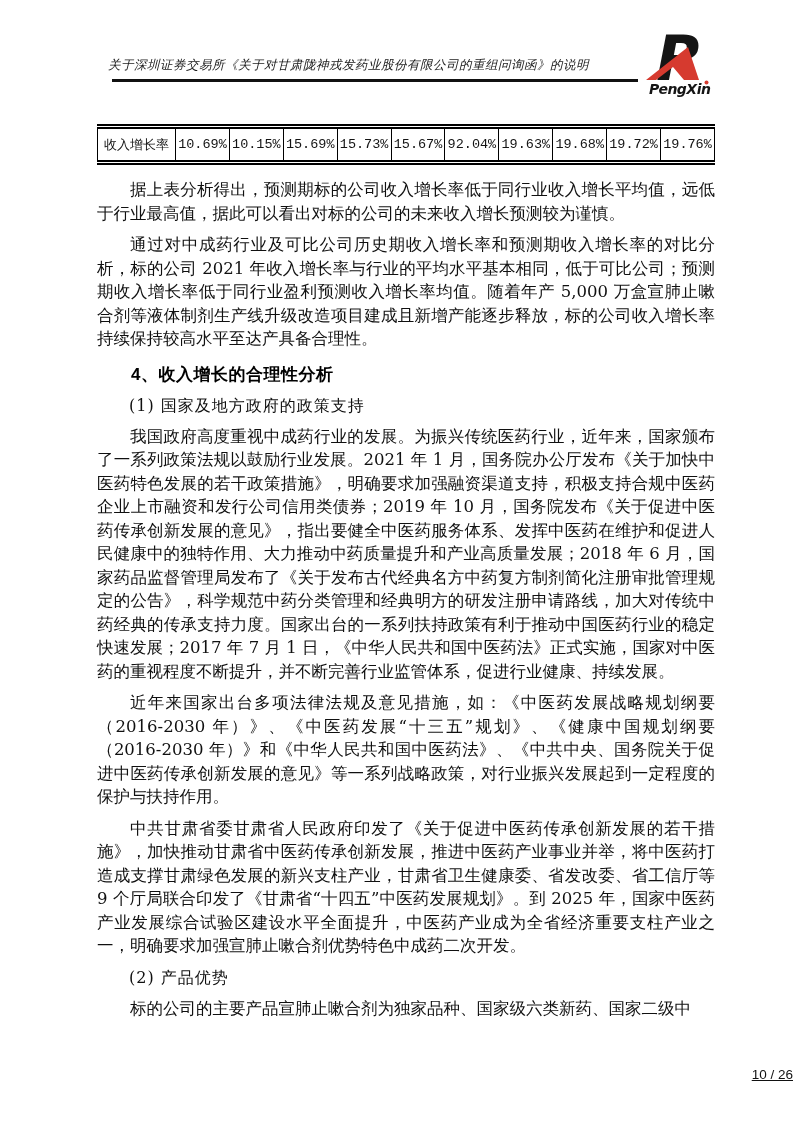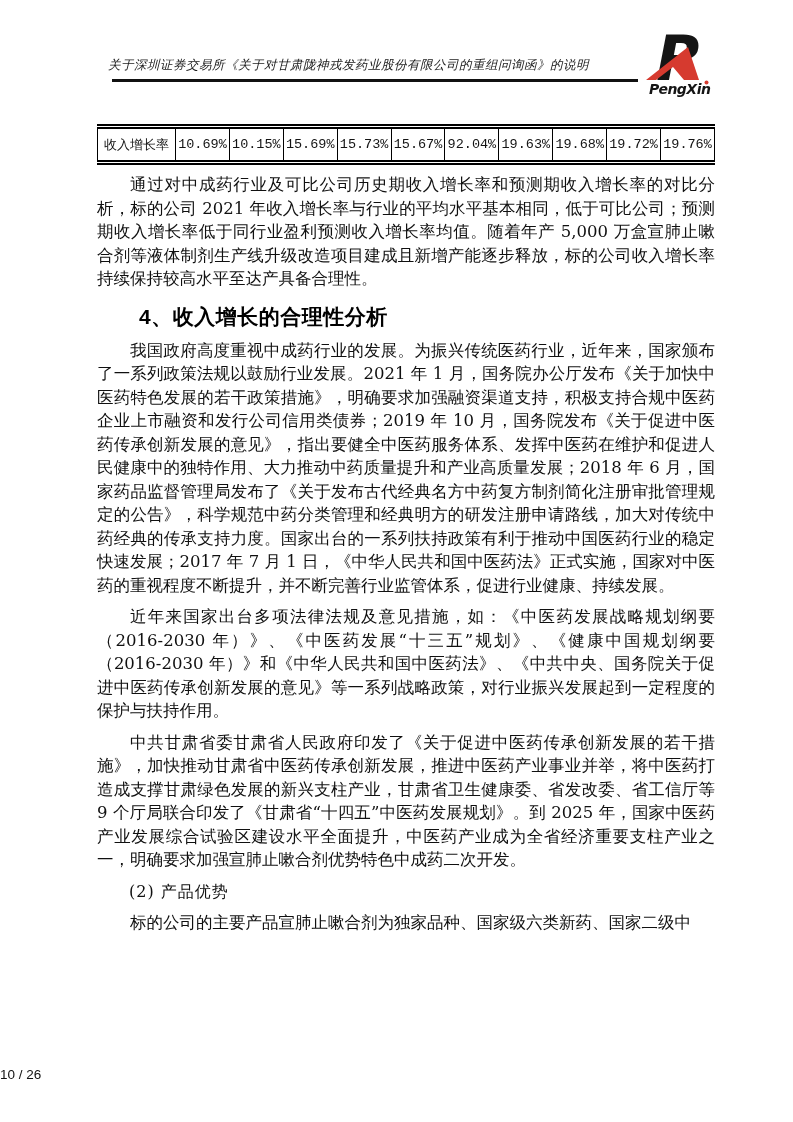--- a/index.html
+++ b/index.html
@@ -35,32 +35,32 @@
   td.rowlabel{font-size:13px;line-height:14px;padding:1px 13px;}
   td.val{font-family:Liberation Mono, monospace;font-size:13.5px;}
 
   
   .para{
     font-size:16.5px;line-height:23.5px;text-align:justify;text-justify:inter-ideograph;
     text-indent:2em;margin:8px 0 0 0;color:#101010;
   }
   .para.first{margin-top:13px;}
   .heading{
-    font-size:21px;font-weight:bold;text-indent:2em;margin:12px 0 0 0;
+    font-size:17px;font-weight:bold;text-indent:2em;margin:12px 0 0 0;
     font-family:"Liberation Sans","DejaVu Sans",sans-serif;color:#000;
     letter-spacing:0.5px;
   }
   .subheading{
     font-size:16px;text-indent:2em;margin:10px 0 0 0;letter-spacing:1px;color:#101010;
   }
 
   
   .footer{
-    position:absolute;left:0;right:0;bottom:40px;text-align:left;
-    font-family:"Liberation Sans","DejaVu Sans",sans-serif;font-size:13.5px;color:#111;
+    position:absolute;left:0;right:0;bottom:40px;text-align:right;
+    font-family:"Liberation Sans","DejaVu Sans",sans-serif;font-size:13.5px;color:#111;text-decoration:underline;
   }
 </style>
 </head>
 <body>
 
 <div class="page">
 
   <div class="header-title">关于深圳证券交易所《关于对甘肃陇神戎发药业股份有限公司的重组问询函》的说明</div>
   <div class="header-rule"></div>
 
@@ -97,23 +97,25 @@
         <td class="val">15.67%</td>
         <td class="val">92.04%</td>
         <td class="val">19.63%</td>
         <td class="val">19.68%</td>
         <td class="val">19.72%</td>
         <td class="val">19.76%</td>
       </tr>
     </tbody>
       </table>
 
+    <p class="para first">据上表分析得出，预测期标的公司收入增长率低于同行业收入增长平均值，远低于行业最高值，据此可以看出对标的公司的未来收入增长预测较为谨慎。</p>
     <p class="para">通过对中成药行业及可比公司历史期收入增长率和预测期收入增长率的对比分析，标的公司 2021 年收入增长率与行业的平均水平基本相同，低于可比公司；预测期收入增长率低于同行业盈利预测收入增长率均值。随着年产 5,000 万盒宣肺止嗽合剂等液体制剂生产线升级改造项目建成且新增产能逐步释放，标的公司收入增长率持续保持较高水平至达产具备合理性。</p>
 
     <p class="heading">4、收入增长的合理性分析</p>
+    <p class="subheading">(1) 国家及地方政府的政策支持</p>
 
     <p class="para">我国政府高度重视中成药行业的发展。为振兴传统医药行业，近年来，国家颁布了一系列政策法规以鼓励行业发展。2021 年 1 月，国务院办公厅发布《关于加快中医药特色发展的若干政策措施》，明确要求加强融资渠道支持，积极支持合规中医药企业上市融资和发行公司信用类债券；2019 年 10 月，国务院发布《关于促进中医药传承创新发展的意见》，指出要健全中医药服务体系、发挥中医药在维护和促进人民健康中的独特作用、大力推动中药质量提升和产业高质量发展；2018 年 6 月，国家药品监督管理局发布了《关于发布古代经典名方中药复方制剂简化注册审批管理规定的公告》，科学规范中药分类管理和经典明方的研发注册申请路线，加大对传统中药经典的传承支持力度。国家出台的一系列扶持政策有利于推动中国医药行业的稳定快速发展；2017 年 7 月 1 日，《中华人民共和国中医药法》正式实施，国家对中医药的重视程度不断提升，并不断完善行业监管体系，促进行业健康、持续发展。</p>
     <p class="para">近年来国家出台多项法律法规及意见措施，如：《中医药发展战略规划纲要（2016-2030 年）》、《中医药发展“十三五”规划》、《健康中国规划纲要（2016-2030 年）》和《中华人民共和国中医药法》、《中共中央、国务院关于促进中医药传承创新发展的意见》等一系列战略政策，对行业振兴发展起到一定程度的保护与扶持作用。</p>
     <p class="para">中共甘肃省委甘肃省人民政府印发了《关于促进中医药传承创新发展的若干措施》，加快推动甘肃省中医药传承创新发展，推进中医药产业事业并举，将中医药打造成支撑甘肃绿色发展的新兴支柱产业，甘肃省卫生健康委、省发改委、省工信厅等 9 个厅局联合印发了《甘肃省“十四五”中医药发展规划》。到 2025 年，国家中医药产业发展综合试验区建设水平全面提升，中医药产业成为全省经济重要支柱产业之一，明确要求加强宣肺止嗽合剂优势特色中成药二次开发。</p>
 
     <p class="subheading">(2) 产品优势</p>
     <p class="para">标的公司的主要产品宣肺止嗽合剂为独家品种、国家级六类新药、国家二级中</p>
 
   </div>
 

